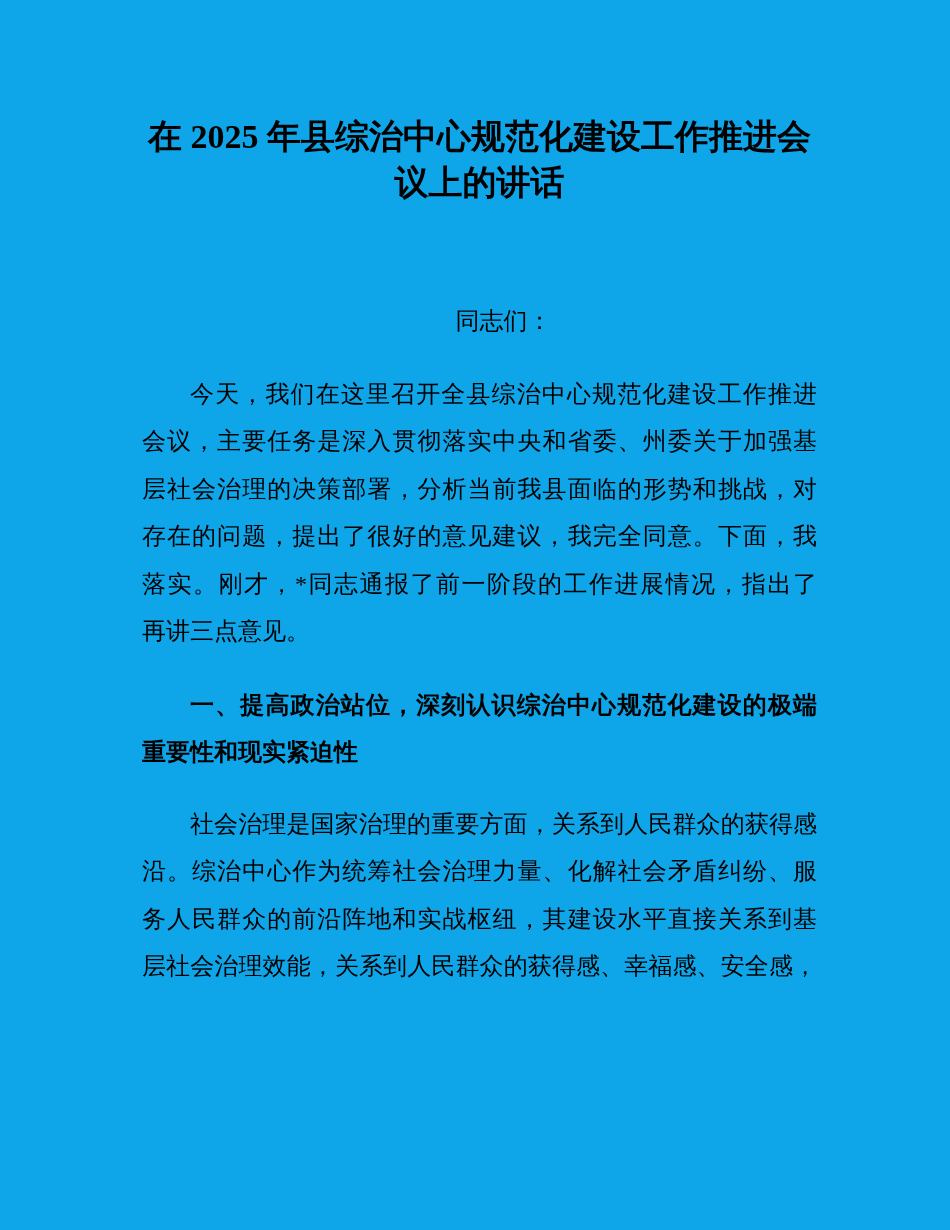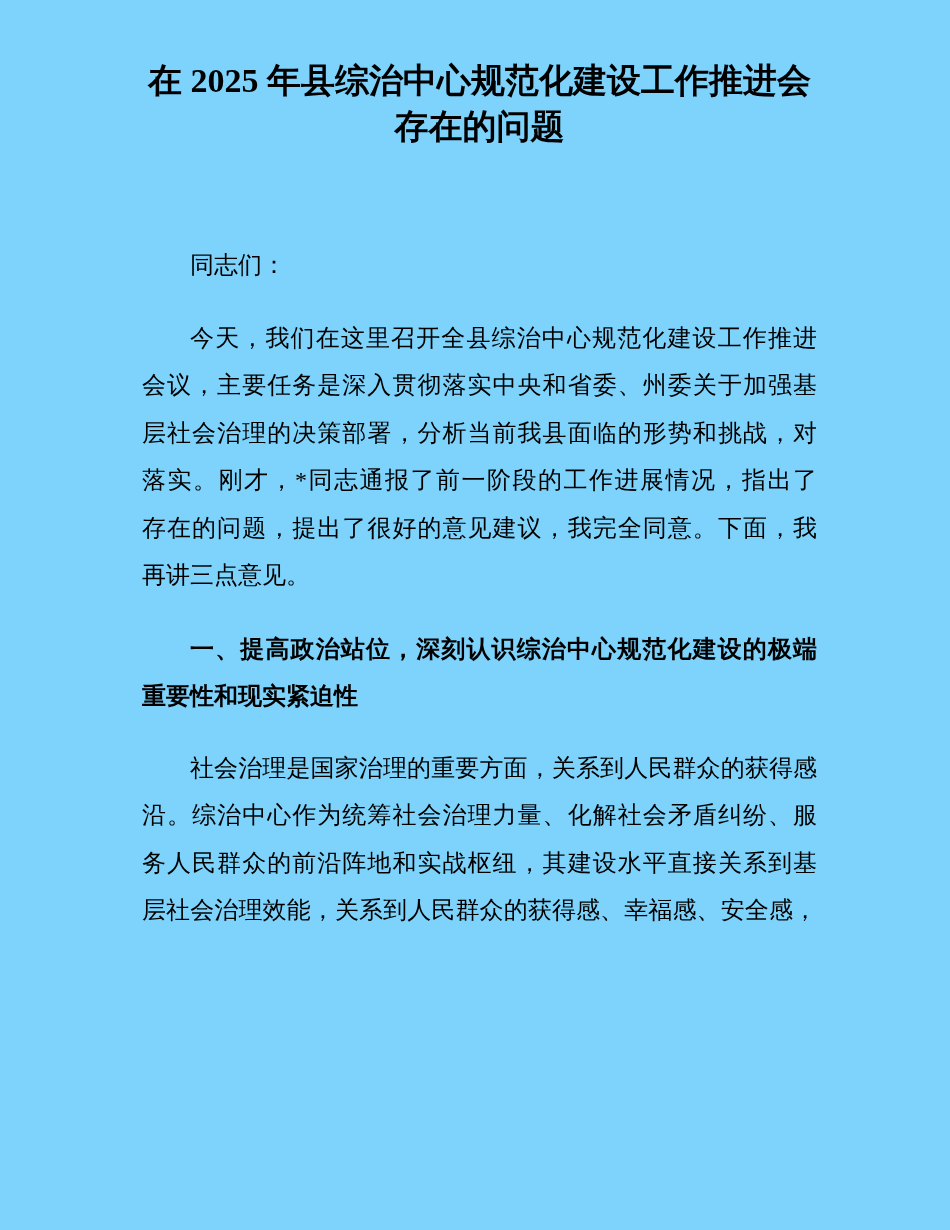--- a/index.html
+++ b/index.html
@@ -4,24 +4,24 @@
 <style>
   html, body {
     margin: 0;
     padding: 0;
     background: #ffffff;
   }
   .page {
     position: relative;
     width: 950px;
     height: 1230px;
-    background: #7dd3fc;
+    background: #0ea5e9;
     color: #000000;
     box-sizing: border-box;
-    padding: 58px 133px 0 142px;
+    padding: 114px 133px 0 142px;
     overflow: hidden;
     font-family: "Liberation Serif", serif;
   }
   .title {
     font-size: 34px;
     font-weight: bold;
     line-height: 46px;
     text-align: center;
     font-family: "Liberation Serif", serif;
   }
@@ -43,40 +43,41 @@
   }
   .para .line {
     min-height: 47.5px;
   }
   .para .line.jl {
     text-align: justify;
     text-align-last: justify;
   }
   .para .line.first {
     text-indent: 2em;
+    text-align: center;
   }
 </style>
 </head>
 <body>
 
 <div class="page">
   <div class="title">
     <div class="t-line">在 2025 年县综治中心规范化建设工作推进会</div>
-    <div class="t-line">存在的问题</div>
+    <div class="t-line">议上的讲话</div>
   </div>
   <div class="content">
       <div class="para">
         <div class="line first">同志们：</div>
       </div>
       <div class="para">
         <div class="line first jl">今天，我们在这里召开全县综治中心规范化建设工作推进</div>
         <div class="line jl">会议，主要任务是深入贯彻落实中央和省委、州委关于加强基</div>
         <div class="line jl">层社会治理的决策部署，分析当前我县面临的形势和挑战，对</div>
+        <div class="line jl">存在的问题，提出了很好的意见建议，我完全同意。下面，我</div>
         <div class="line jl">落实。刚才，*同志通报了前一阶段的工作进展情况，指出了</div>
-        <div class="line jl">存在的问题，提出了很好的意见建议，我完全同意。下面，我</div>
         <div class="line">再讲三点意见。</div>
       </div>
       <div class="para heading">
         <div class="line first jl">一、提高政治站位，深刻认识综治中心规范化建设的极端</div>
         <div class="line">重要性和现实紧迫性</div>
       </div>
       <div class="para">
         <div class="line first jl">社会治理是国家治理的重要方面，关系到人民群众的获得感</div>
         <div class="line jl">沿。综治中心作为统筹社会治理力量、化解社会矛盾纠纷、服</div>
         <div class="line jl">务人民群众的前沿阵地和实战枢纽，其建设水平直接关系到基</div>

